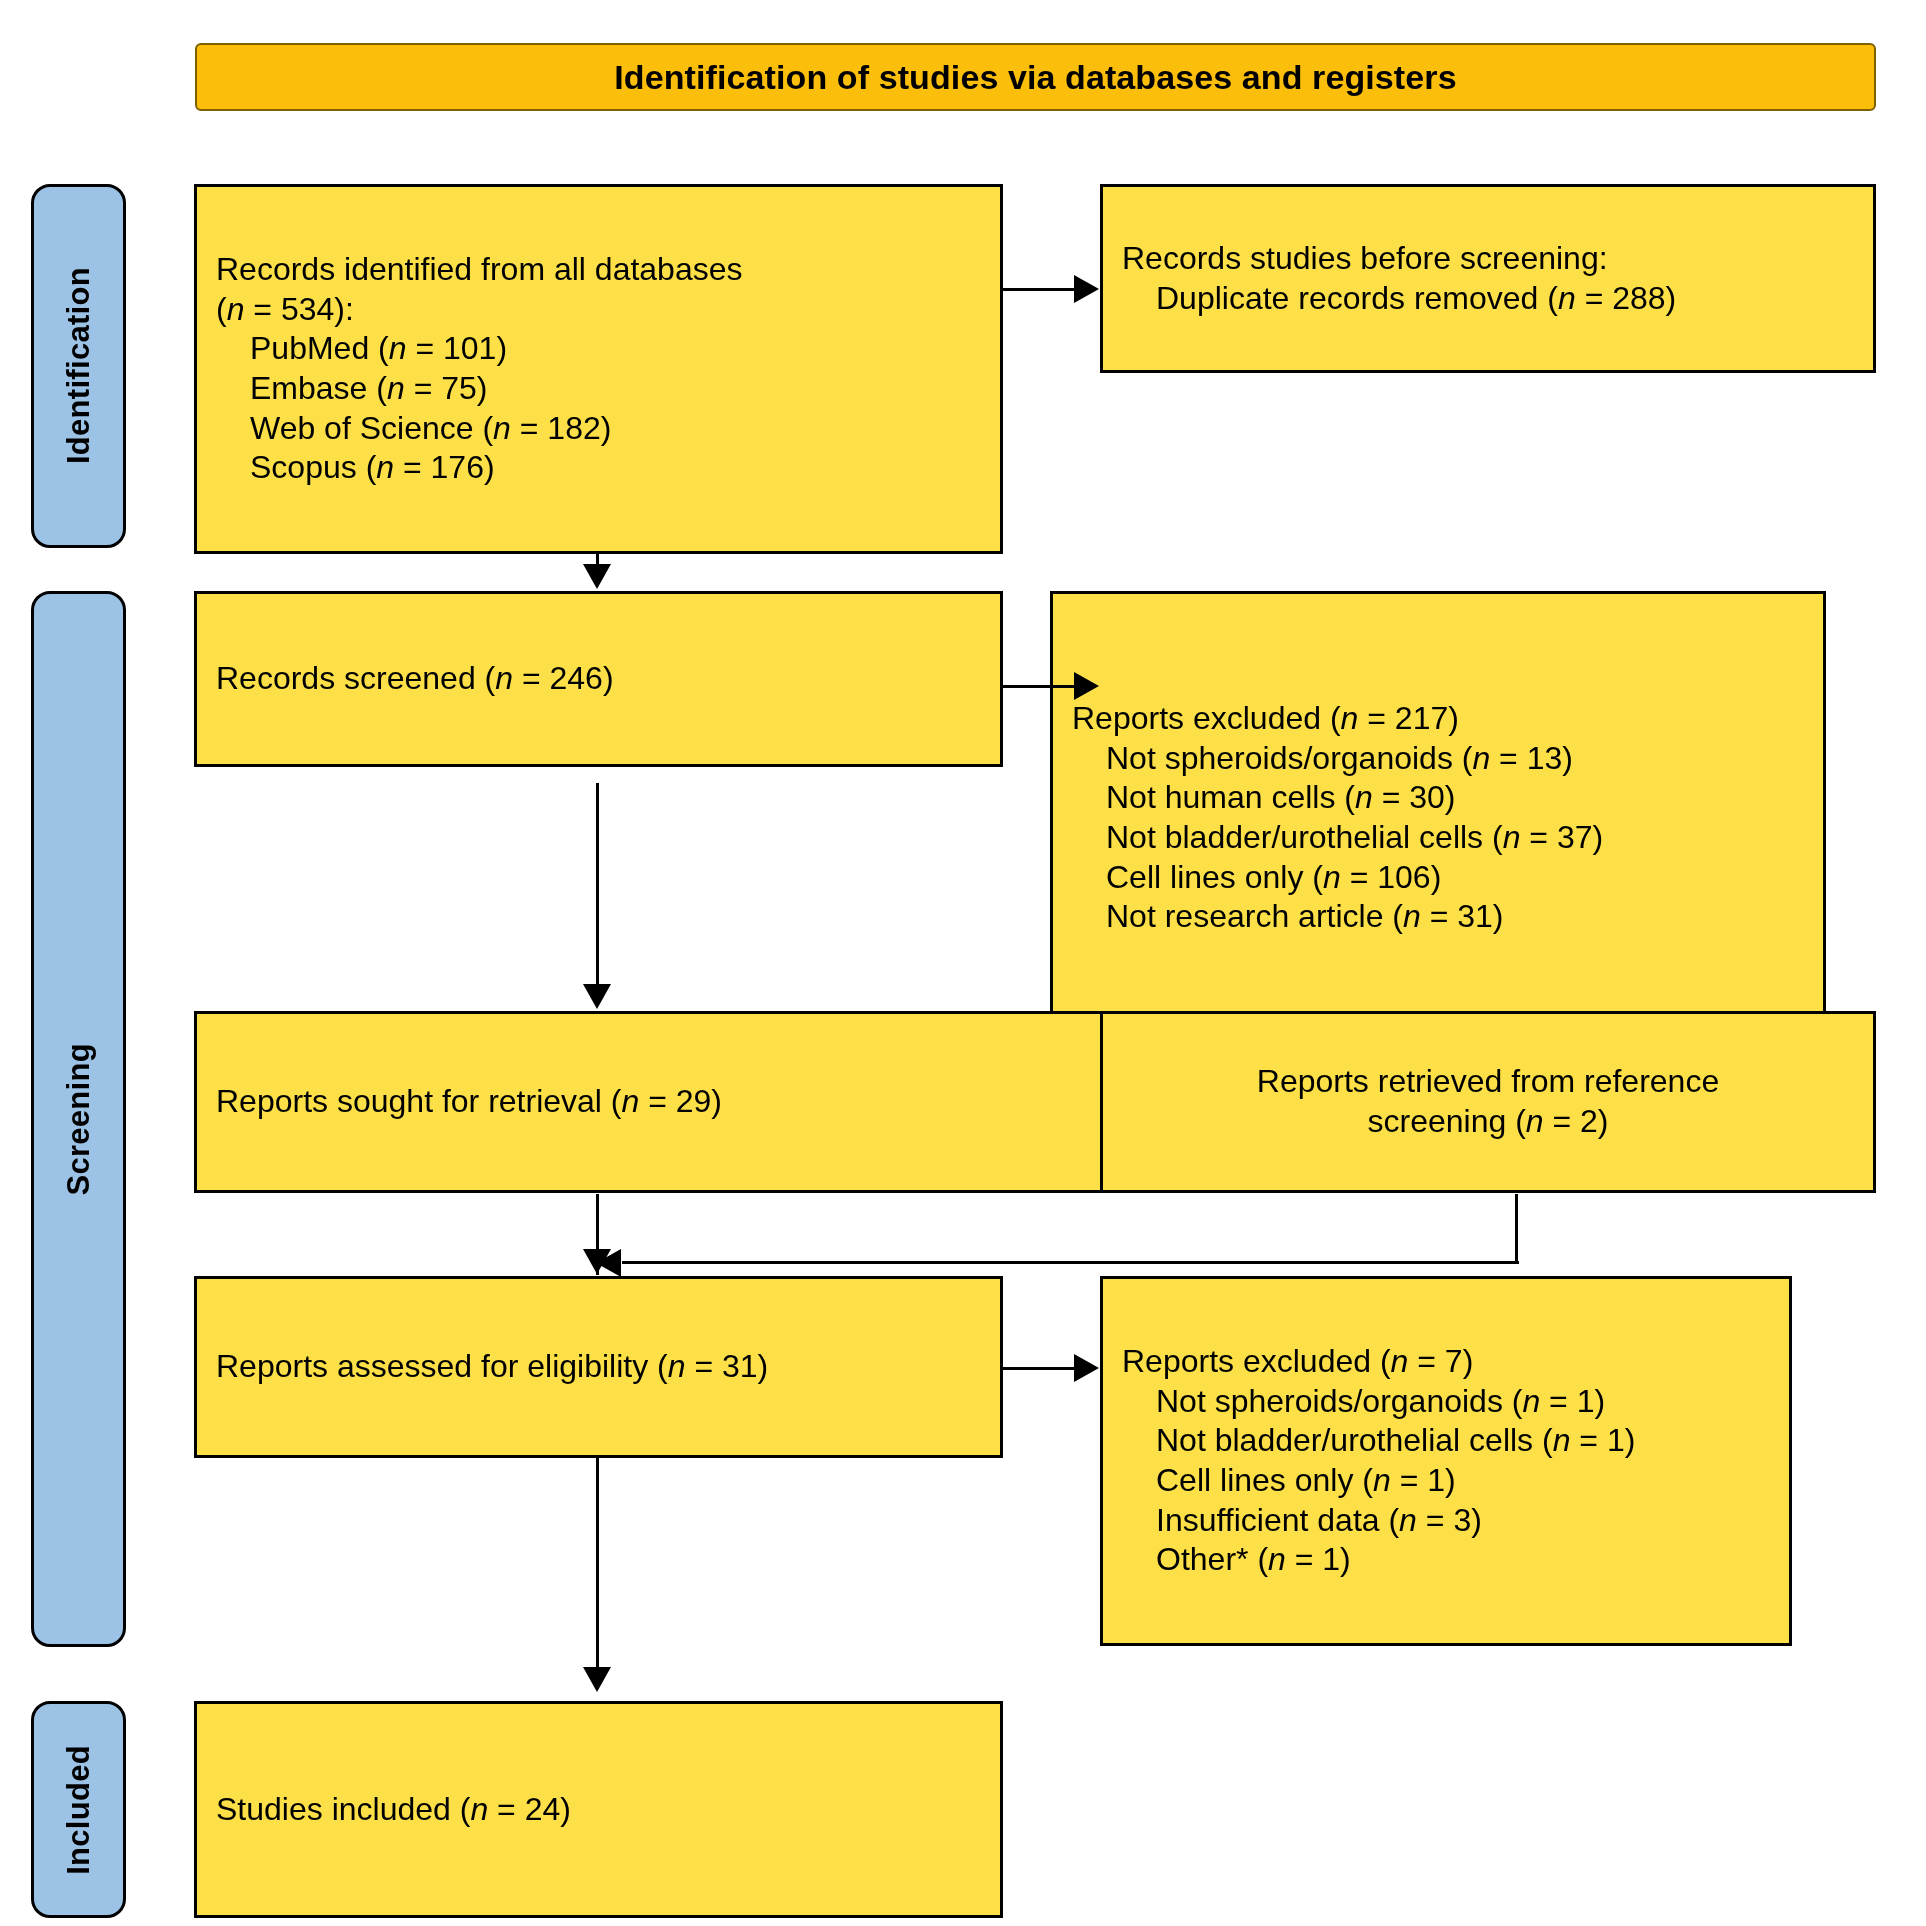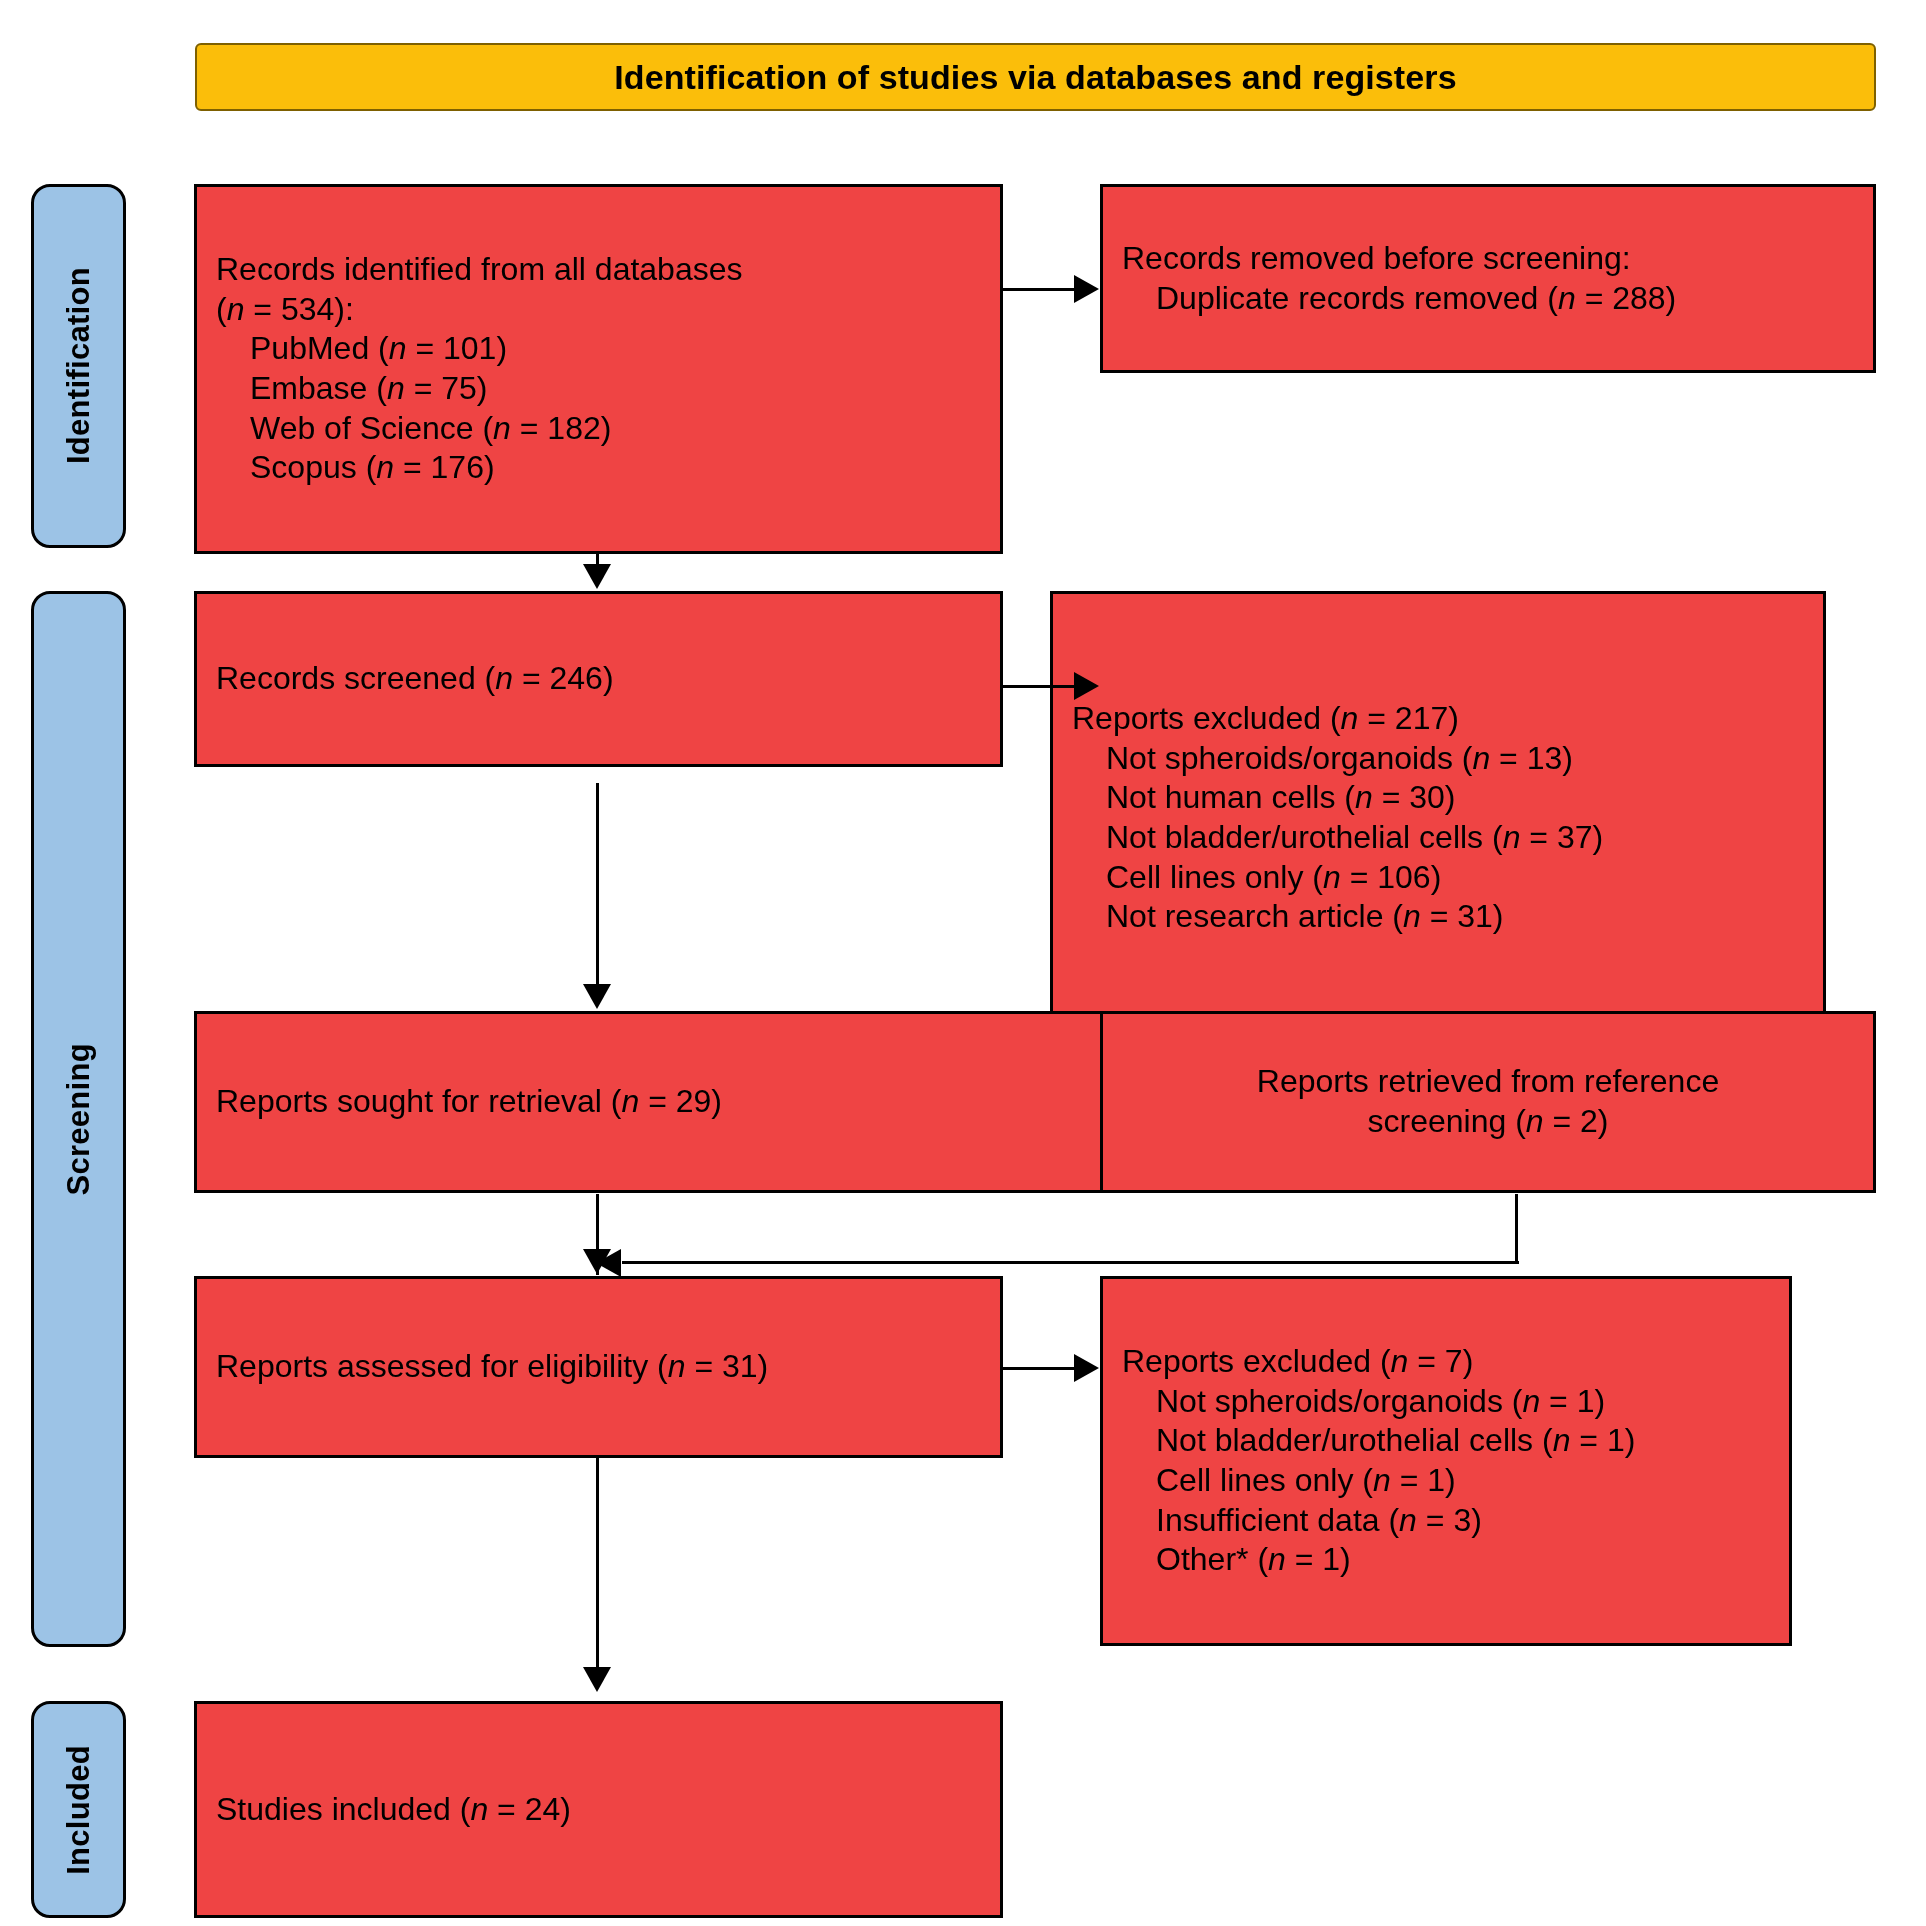--- a/index.html
+++ b/index.html
@@ -58,21 +58,21 @@
     font-size: 31px;
     font-weight: bold;
     color: #000000;
     white-space: nowrap;
     letter-spacing: 0.3px;
   }
 
   
   .box {
     position: absolute;
-    background: #ef4444;
+    background: #fde047;
     border: 3.9px solid #000000;
     box-sizing: border-box;
     display: flex;
     flex-direction: column;
     justify-content: center;
     padding: 14.5px 19px;
   }
   .box .line {
     font-size: 32px;
     color: #000000;
@@ -141,21 +141,21 @@
   <div class="box" style="left:194px; top:184px; width:809px; height:370px;">
     <div class="line">Records identified from all databases</div>
     <div class="line">(<span class="italic-n">n</span> = 534):</div>
     <div class="line indent">PubMed (<span class="italic-n">n</span> = 101)</div>
     <div class="line indent">Embase (<span class="italic-n">n</span> = 75)</div>
     <div class="line indent">Web of Science (<span class="italic-n">n</span> = 182)</div>
     <div class="line indent">Scopus (<span class="italic-n">n</span> = 176)</div>
   </div>
 
   <div class="box" style="left:1100px; top:184px; width:776px; height:189px;">
-    <div class="line">Records removed before screening:</div>
+    <div class="line">Records studies before screening:</div>
     <div class="line indent">Duplicate records removed (<span class="italic-n">n</span> = 288)</div>
   </div>
 
   <div class="hline" style="left:1003px; top:288px; width:75px;"></div>
   <div class="arrow-right" style="left:1074px; top:275px;"></div>
 
   <div class="vline" style="left:596px; top:554px; height:12.2px;"></div>
   <div class="arrow-down" style="left:583px; top:564px;"></div>
 
   <div class="box" style="left:194px; top:591px; width:809px; height:176px;">

